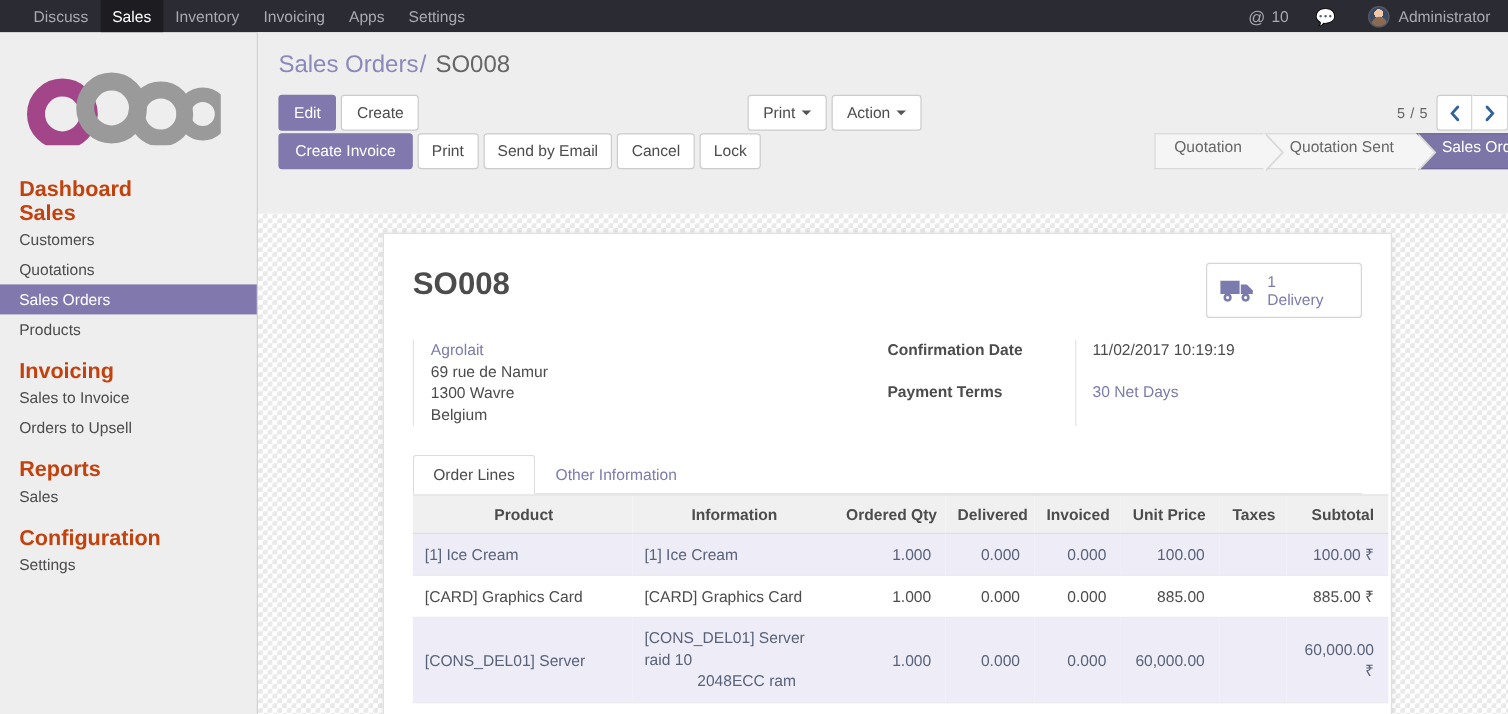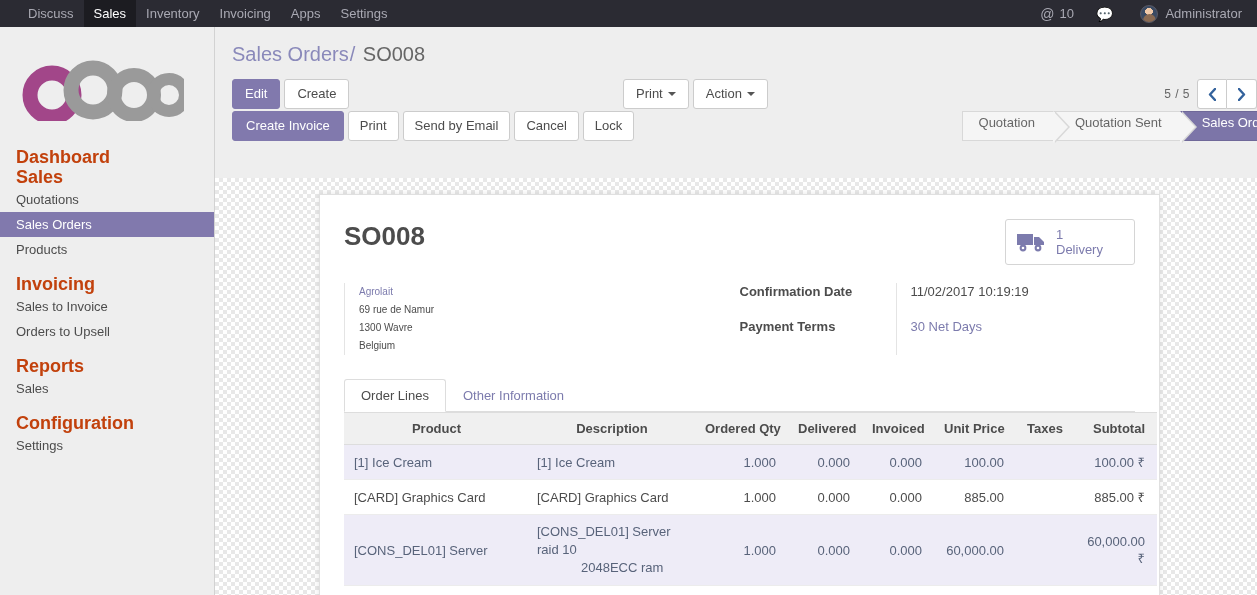--- a/index.html
+++ b/index.html
@@ -201,21 +201,21 @@
   .fcol { width: 50%; display: flex; }
   .fcol .labels { width: 160px; flex: none; }
   .fcol .values { flex: 1; border-left: 1px solid #e4e4e4; padding-left: 14px; }
   .fcol-right .labels { width: 156px; }
   .flabel {
     font-weight: bold; color: #4c4c4c; font-size: 13px;
     line-height: 18px; height: 18px; margin-bottom: 17px;
   }
   .fvalue { font-size: 13px; line-height: 18px; height: 18px; color: #4c4c4c; margin-bottom: 17px; }
   .fvalue.link { color: #7c7bad; }
-  .addr-line { font-size: 10px; line-height: 18px; color: #4c4c4c; }
+  .addr-line { font-size: 13px; line-height: 18px; color: #4c4c4c; }
   .addr-line.first { color: #7c7bad; }
 
   
   .notebook { margin-top: 24px; }
   .tabs { display: flex; border-bottom: 1px solid #dddddd; }
   .tab {
     padding: 8px 16px 7px; font-size: 13px; color: #7c7bad;
     border: 1px solid transparent; margin-bottom: -1px;
     border-radius: 3px 3px 0 0; line-height: 16px;
   }
@@ -278,20 +278,21 @@
       <svg width="162" height="62" viewBox="0 0 162 62">
         <circle cx="30" cy="36" r="22" fill="none" stroke="#a24689" stroke-width="15"></circle>
         <circle cx="71" cy="31" r="22" fill="none" stroke="#9a9a9a" stroke-width="15"></circle>
         <circle cx="112" cy="36" r="20" fill="none" stroke="#9a9a9a" stroke-width="14"></circle>
         <circle cx="147" cy="36" r="16" fill="none" stroke="#9a9a9a" stroke-width="12"></circle>
       </svg>
     </div>
 
     <div class="side-section">Dashboard</div>
     <div class="side-section">Sales</div>
+    <div class="side-link">Customers</div>
     <div class="side-link">Quotations</div>
     <div class="side-link active">Sales Orders</div>
     <div class="side-link">Products</div>
 
     <div class="side-section" style="margin-top:12px">Invoicing</div>
     <div class="side-link">Sales to Invoice</div>
     <div class="side-link">Orders to Upsell</div>
 
     <div class="side-section" style="margin-top:12px">Reports</div>
     <div class="side-link">Sales</div>
@@ -400,21 +401,21 @@
                 <col style="width:93px">
               <col style="width:74px">
                 <col style="width:72px">
                 <col style="width:82px">
               <col style="width:56px">
                 <col style="width:85px">
             </colgroup>
             <thead>
               <tr>
                 <th>Product</th>
-                <th>Description</th>
+                <th>Information</th>
                 <th class="num">Ordered Qty</th>
                 <th class="num">Delivered</th>
                 <th class="num">Invoiced</th>
                 <th class="num">Unit Price</th>
                 <th>Taxes</th>
                 <th class="num">Subtotal</th>
               </tr>
             </thead>
             <tbody>
               <tr class="selected">

